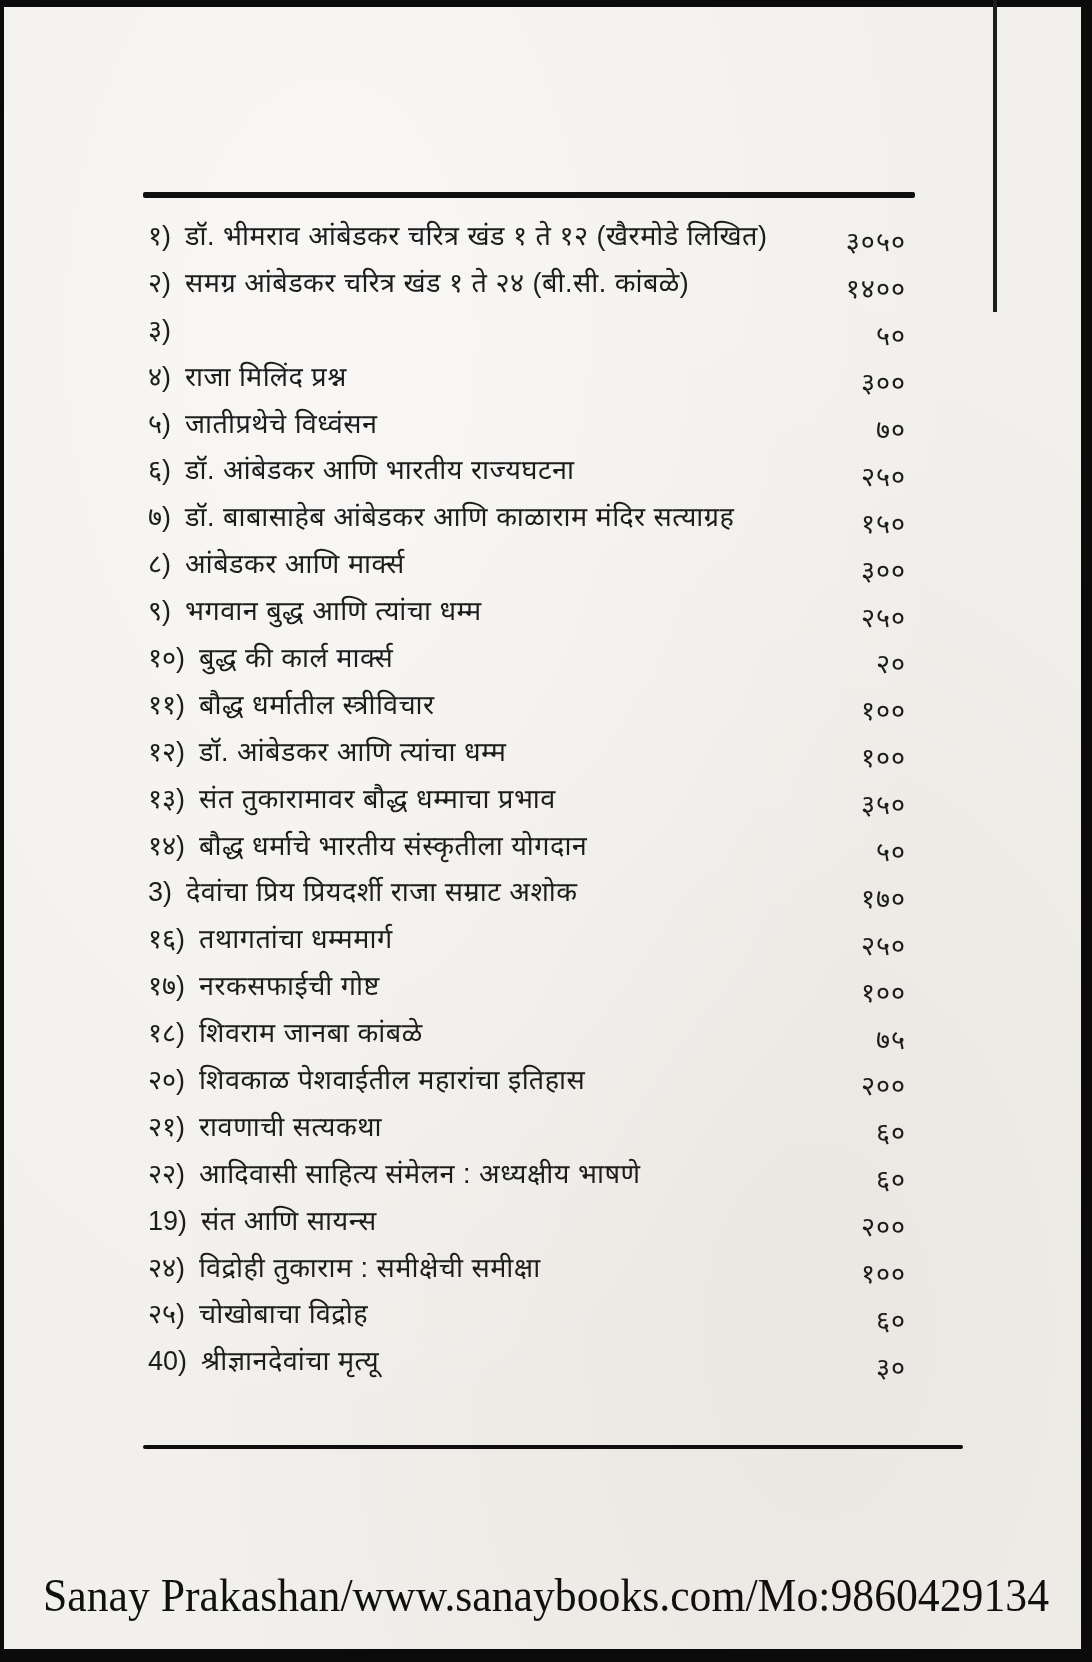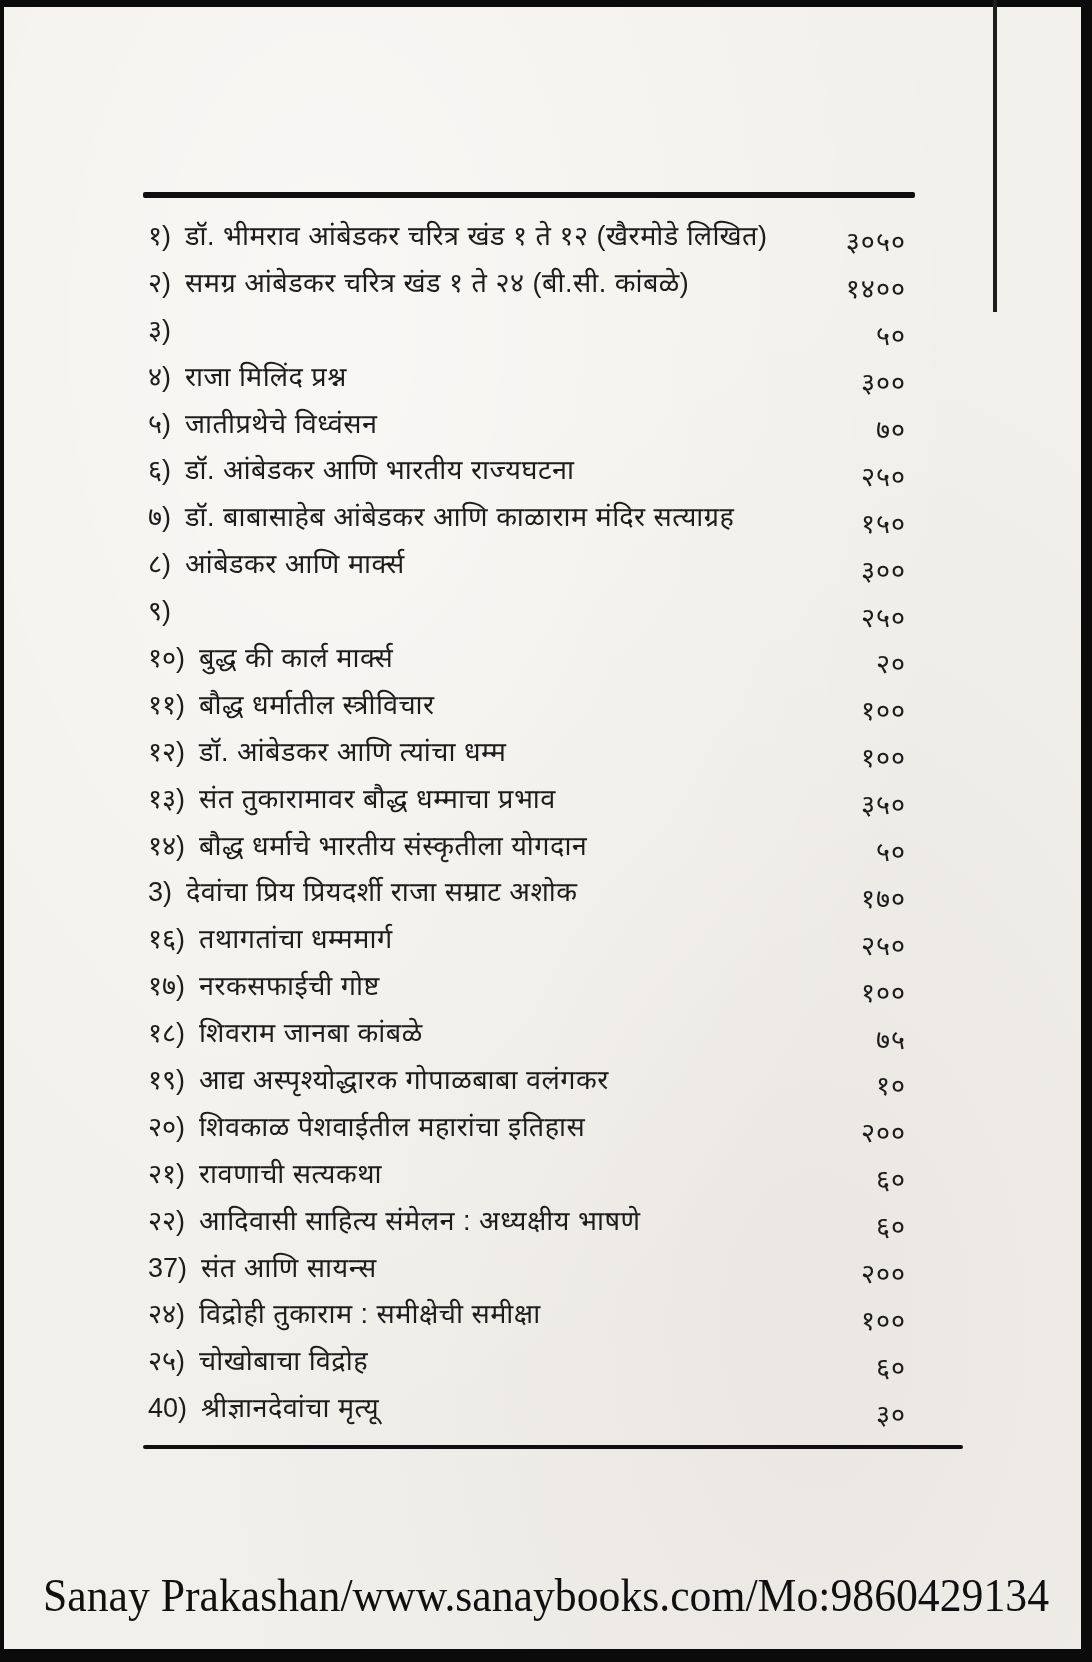--- a/index.html
+++ b/index.html
@@ -100,20 +100,21 @@
       <span class="title">डॉ. बाबासाहेब आंबेडकर आणि काळाराम मंदिर सत्याग्रह</span>
       <span class="price">१५०</span>
     </div>
     <div class="row">
       <span class="num">८)</span>
       <span class="title">आंबेडकर आणि मार्क्स</span>
       <span class="price">३००</span>
     </div>
     <div class="row">
       <span class="num">९)</span>
+      <span class="title">भगवान बुद्ध आणि त्यांचा धम्म</span>
       <span class="price">२५०</span>
     </div>
     <div class="row">
       <span class="num">१०)</span>
       <span class="title">बुद्ध की कार्ल मार्क्स</span>
       <span class="price">२०</span>
     </div>
     <div class="row">
       <span class="num">११)</span>
       <span class="title">बौद्ध धर्मातील स्त्रीविचार</span>
@@ -148,41 +149,36 @@
       <span class="num">१७)</span>
       <span class="title">नरकसफाईची गोष्ट</span>
       <span class="price">१००</span>
     </div>
     <div class="row">
       <span class="num">१८)</span>
       <span class="title">शिवराम जानबा कांबळे</span>
       <span class="price">७५</span>
     </div>
     <div class="row">
-      <span class="num">१९)</span>
-      <span class="title">आद्य अस्पृश्योद्धारक गोपाळबाबा वलंगकर</span>
-      <span class="price">१०</span>
-    </div>
-    <div class="row">
       <span class="num">२०)</span>
       <span class="title">शिवकाळ पेशवाईतील महारांचा इतिहास</span>
       <span class="price">२००</span>
     </div>
     <div class="row">
       <span class="num">२१)</span>
       <span class="title">रावणाची सत्यकथा</span>
       <span class="price">६०</span>
     </div>
     <div class="row">
       <span class="num">२२)</span>
       <span class="title">आदिवासी साहित्य संमेलन : अध्यक्षीय भाषणे</span>
       <span class="price">६०</span>
     </div>
     <div class="row">
-      <span class="num">37)</span>
+      <span class="num">19)</span>
       <span class="title">संत आणि सायन्स</span>
       <span class="price">२००</span>
     </div>
     <div class="row">
       <span class="num">२४)</span>
       <span class="title">विद्रोही तुकाराम : समीक्षेची समीक्षा</span>
       <span class="price">१००</span>
     </div>
     <div class="row">
       <span class="num">२५)</span>

